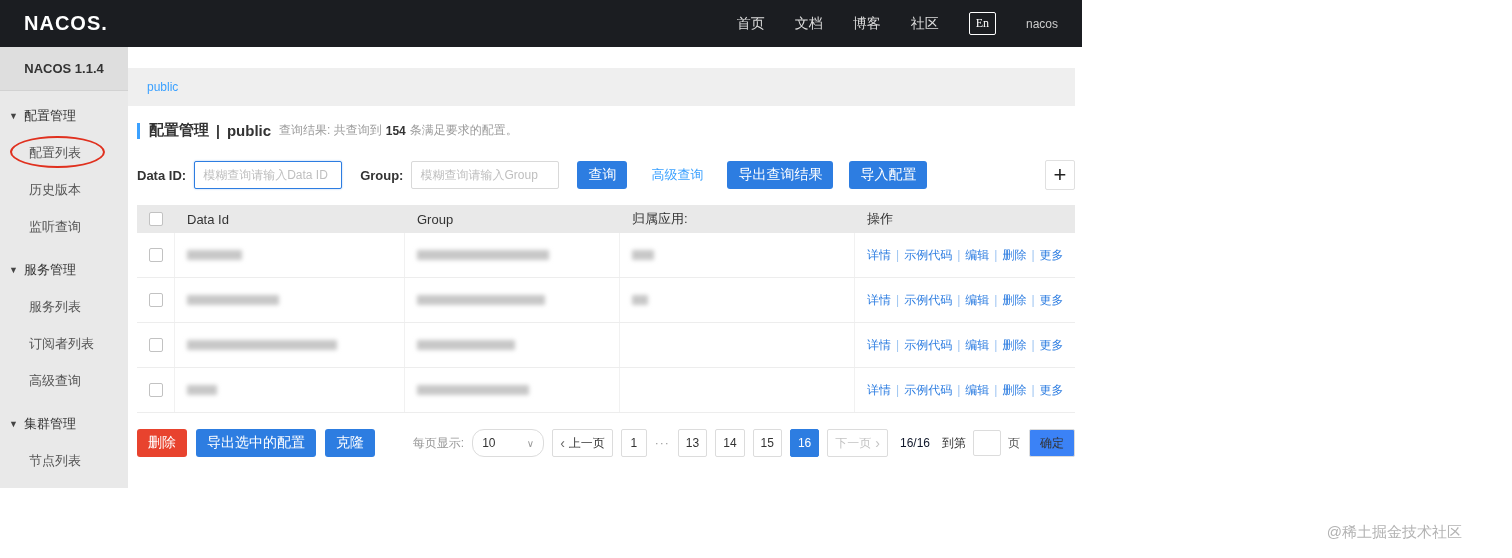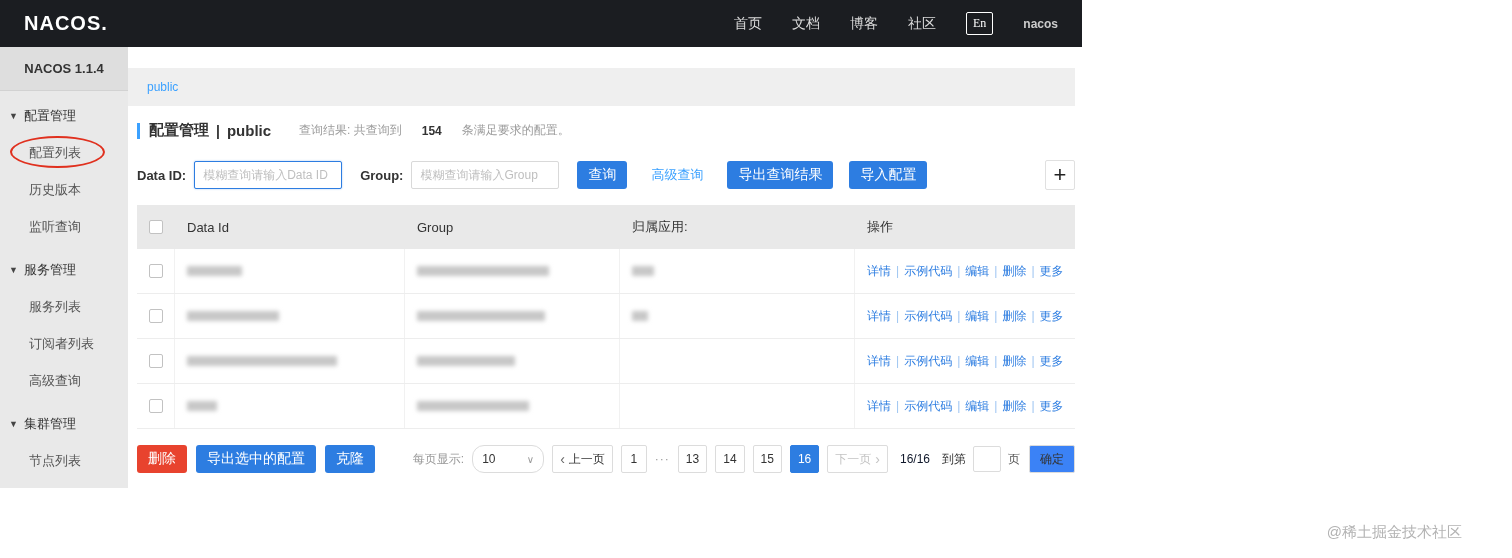--- a/index.html
+++ b/index.html
@@ -6,21 +6,21 @@
   body { background:#fff; }
   .canvas { position:relative; width:1512px; height:558px; background:#fff;
             font-family:"Liberation Sans","DejaVu Sans",sans-serif; overflow:hidden; }
 
   
   .topbar { width:1082px; height:47px; background:#1b1d21; display:flex; align-items:center; padding:0 24px; }
   .logo { color:#fff; font-size:20px; font-weight:bold; letter-spacing:1px; }
   .topnav { margin-left:auto; display:flex; align-items:center; gap:30px; }
   .nav-link { color:#ddd; font-size:14px; cursor:pointer; }
   .lang-btn { color:#fff; border:1px solid #fff; font-size:12px; padding:3px 6px; border-radius:2px; cursor:pointer;font-family:Liberation Serif, serif; }
-  .username { color:#ccc; font-size:12px; cursor:pointer;font-weight:bold; }
+  .username { color:#ccc; font-size:12px; cursor:pointer; }
 
   
   .body-row { display:flex; width:1082px; }
   .sidebar { width:128px; height:441px; background:#e9e9e9; flex-shrink:0; }
   .version { height:44px; border-bottom:1px solid #d2d2d2; background:#dedede; display:flex; align-items:center;
              justify-content:center; font-size:13px; font-weight:bold; color:#333; }
   .menu-section { height:37px; display:flex; align-items:center; padding-left:9px; font-size:13px; color:#333; gap:6px; margin-top:6px; cursor:pointer; }
   .caret { font-size:9px; color:#444; }
   .menu-item { height:37px; display:flex; align-items:center; padding-left:29px; font-size:13px; color:#555; cursor:pointer; position:relative; }
   .annotation { position:absolute; left:10px; top:2px; width:95px; height:32px; border:2px solid #e0301e; border-radius:50%; pointer-events:none; }
@@ -30,41 +30,41 @@
   
   .ns-bar { height:38px; margin-top:21px; background:#efefef; display:flex; align-items:center; padding-left:19px; margin-right:7px; }
   .ns-current { color:#3ba1ff; font-size:12px; cursor:pointer; }
 
   
   .content-head { display:flex; align-items:center; margin:15px 7px 0 9px; }
   .title-accent { width:3px; height:16px; background:#3ba1ff; margin-right:9px; }
   .page-title { font-size:15px; font-weight:bold; color:#333; }
   .title-sep { font-size:14px; font-weight:bold; color:#333; margin:0 7px; }
   .title-ns { font-size:15px; font-weight:bold; color:#333; }
-  .result-text { margin-left:28px; font-size:12px; color:#9b9b9b; display:flex; align-items:center; gap:20px; }
+  .result-text { margin-left:8px; font-size:12px; color:#9b9b9b; display:flex; align-items:center; gap:4px; }
   .result-count { color:#333; font-weight:bold; }
 
   
   .filter-row { display:flex; align-items:center; margin:20px 7px 0 9px; }
   .f-label { font-size:13px; font-weight:bold; color:#333; margin-right:8px; }
   .f-input { height:28px; border:1px solid #d9d9d9; border-radius:2px; padding:0 8px; font-size:12px; width:148px; color:#333; font-family:inherit; }
   .f-input::placeholder { color:#bfbfbf; }
   .f-input.focused { border-color:#2d7de1; box-shadow:0 0 2px rgba(45,125,225,.45); }
   .group-label { margin-left:18px; }
   .btn { height:28px; border:none; border-radius:3px; background:#2d7de1; color:#fff; font-size:14px; padding:0 11px; cursor:pointer; font-family:inherit; }
   .btn-search { margin-left:18px; }
   .adv-link { margin-left:24px; color:#3ba1ff; font-size:13px; cursor:pointer; }
   .btn-export { margin-left:24px; }
   .btn-import { margin-left:16px; }
   .add-btn { margin-left:auto; width:30px; height:30px; border:1px solid #e0e0e0; background:#fff; border-radius:2px;
              font-size:22px; color:#222; display:flex; align-items:center; justify-content:center; cursor:pointer; line-height:1; }
 
   
   .table { margin:15px 7px 0 9px; font-size:13px; }
-  .thead { display:flex; background:#e9e9e9; height:44px; align-items:center; color:#333; }
+  .thead { display:flex; background:#e9e9e9; height:28px; align-items:center; color:#333; }
   .trow { display:flex; height:45px; align-items:center; border-bottom:1px solid #ededed; background:#fff; }
   .c-check { width:38px; display:flex; justify-content:center; align-items:center; align-self:stretch; }
   .c-dataid { width:230px; padding-left:12px; align-self:stretch; display:flex; align-items:center; }
   .c-group { width:215px; padding-left:12px; align-self:stretch; display:flex; align-items:center; }
   .c-app { width:235px; padding-left:12px; align-self:stretch; display:flex; align-items:center; }
   .c-ops { flex:1; padding-left:12px; display:flex; align-items:center; }
   .trow .c-check, .trow .c-dataid, .trow .c-group, .trow .c-app { border-right:1px solid #f1f1f1; }
   .checkbox { width:14px; height:14px; border:1px solid #c2c2c2; border-radius:2px; background:#fff; cursor:pointer; }
   .blur { height:10px; background:#c7c7c7; border-radius:1px; filter:blur(2px); display:inline-block; }
   .ops { display:flex; align-items:center; gap:5px; font-size:12px; color:#2d7de1; }

